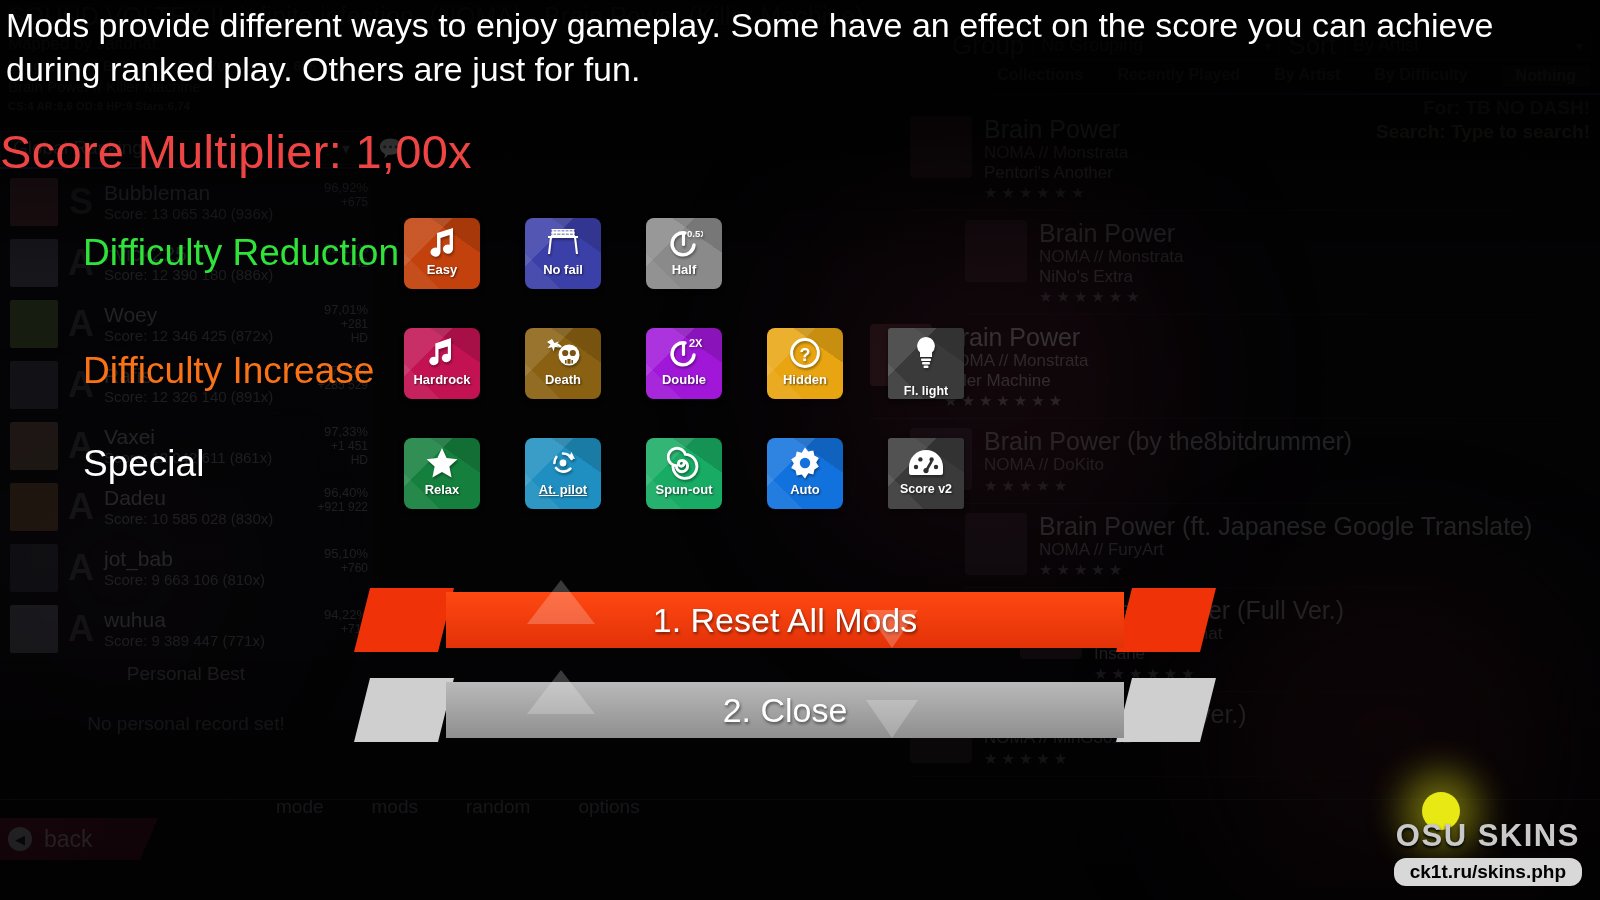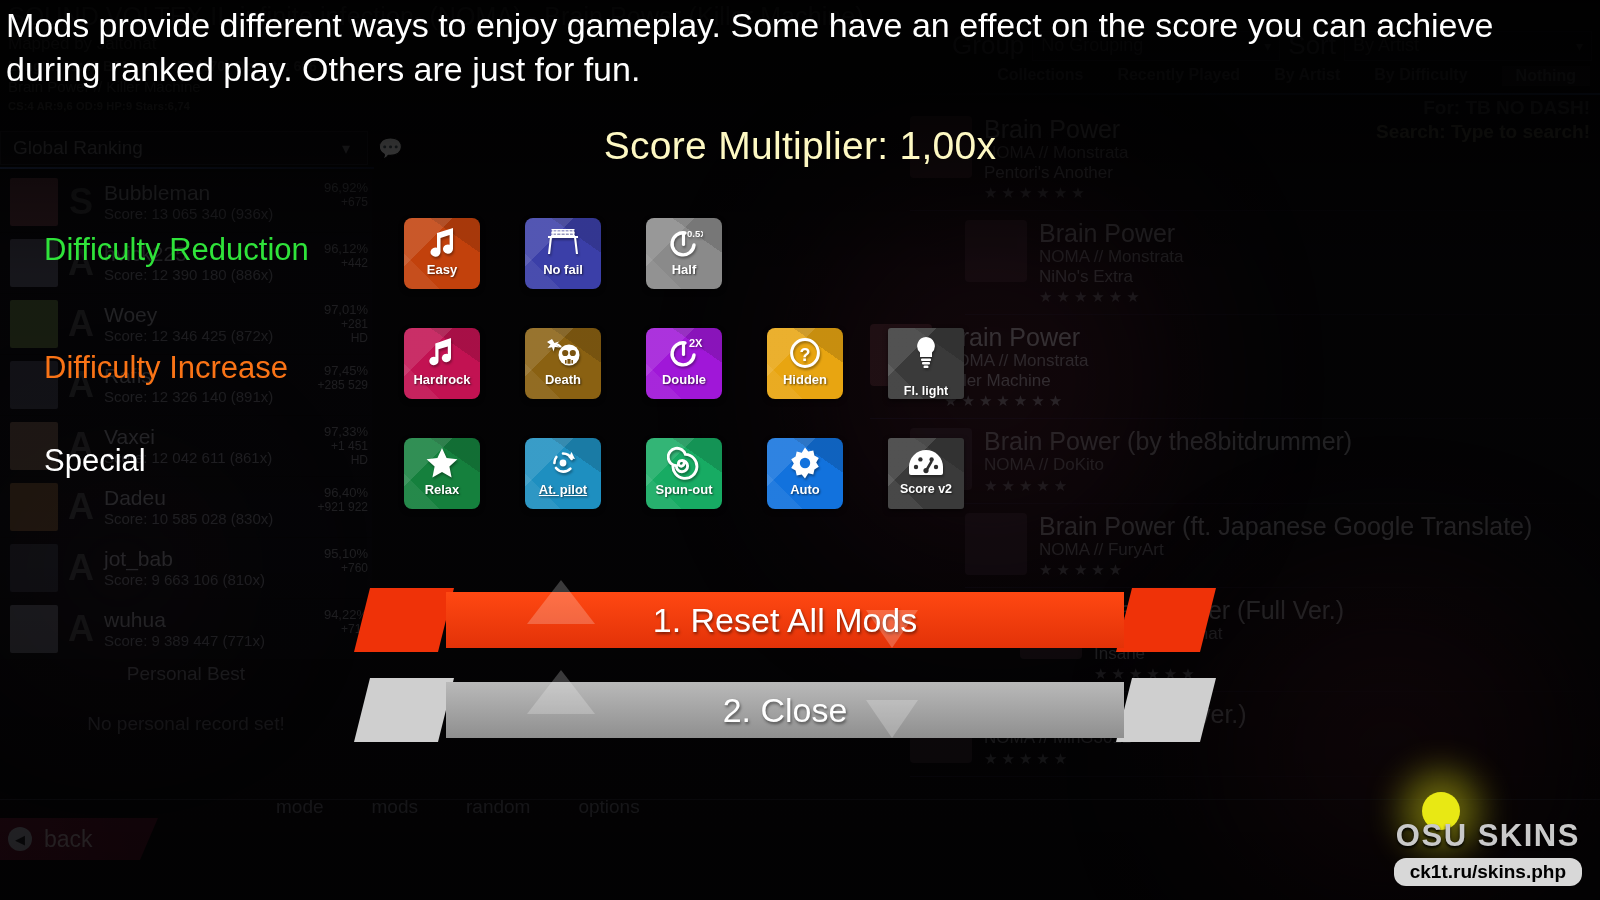--- a/index.html
+++ b/index.html
@@ -117,25 +117,25 @@
 
   
   #overlay { position:absolute; inset:0; }
   .ov-scrim { position:absolute; inset:0;
       background:linear-gradient(180deg,rgba(0,0,0,.88) 0%,rgba(0,0,0,.72) 14%,
         rgba(0,0,0,.35) 30%, rgba(0,0,0,.30) 62%, rgba(0,0,0,.55) 100%); }
 
   .ov-desc { position:absolute; left:6px; top:4px; width:1560px;
              font-size:34px; line-height:1.28; color:#fff; }
 
-  .ov-mult { position:absolute; left:0; right:0; top:124px; text-align:center;
-             font-size:39px; color:#fef9c3; letter-spacing:.3px; }
-
-  
-  .cat { position:absolute; font-size:31px; }
+  .ov-mult { position:absolute; left:0; right:0; top:124px; 
+             font-size:47px; color:#ef4444; letter-spacing:.3px; }
+
+  
+  .cat { position:absolute; font-size:37px;margin-left:39px; }
   .cat.red   { left:44px; top:350px; color:#f97316; }
   .cat.green { left:44px; top:232px; color:#2fe33a; }
   .cat.white { left:44px; top:443px; color:#fff; }
 
   
   .grid { position:absolute; left:404px; top:218px; }
   .mrow { display:flex; height:110px; }
   .mslot { width:121px; display:flex; justify-content:flex-start; }
   .mod {
     width:76px; height:71px; border-radius:8px; position:relative;

